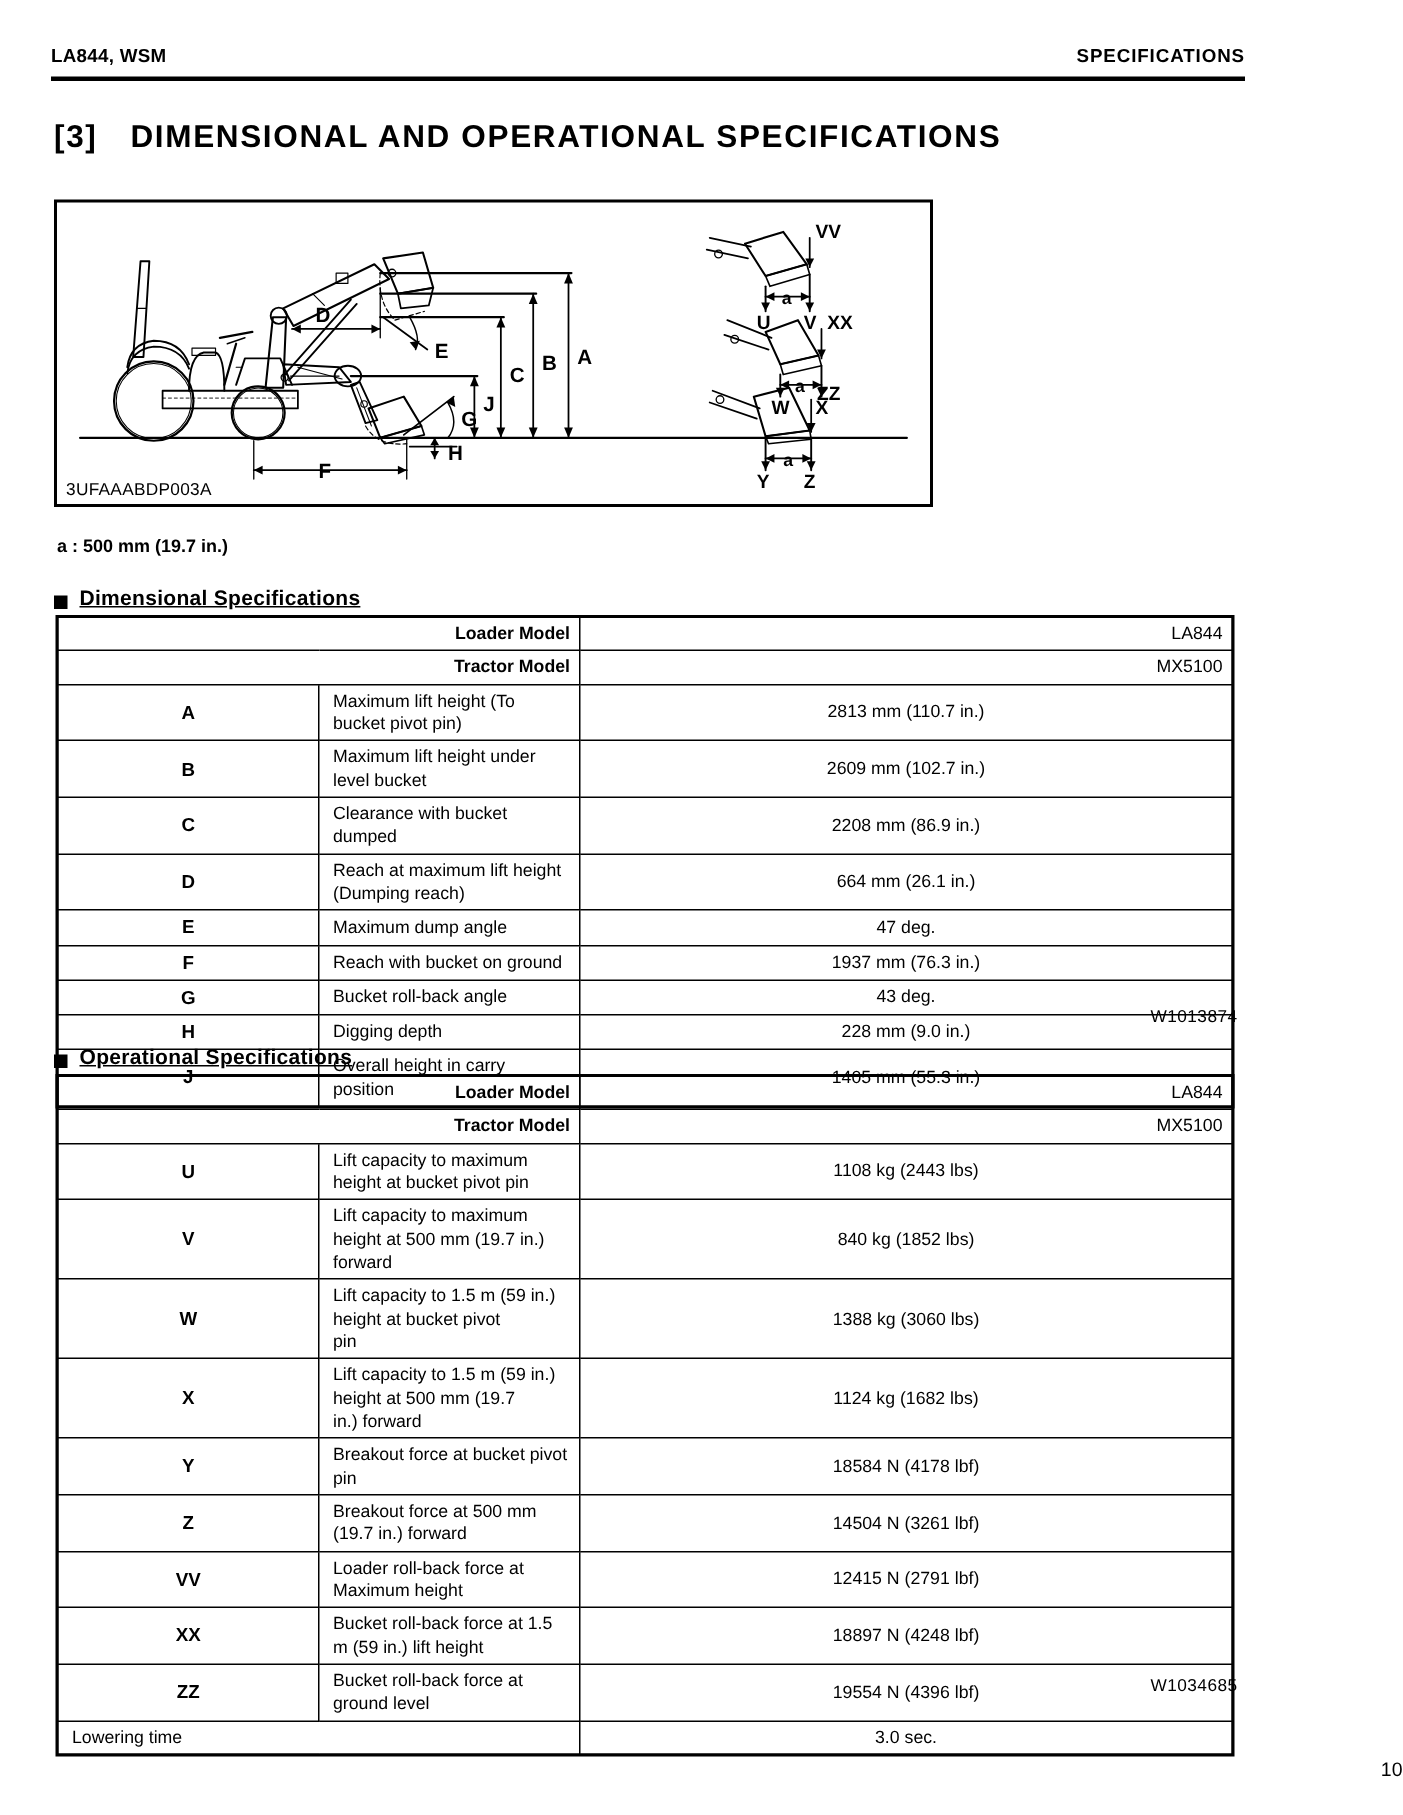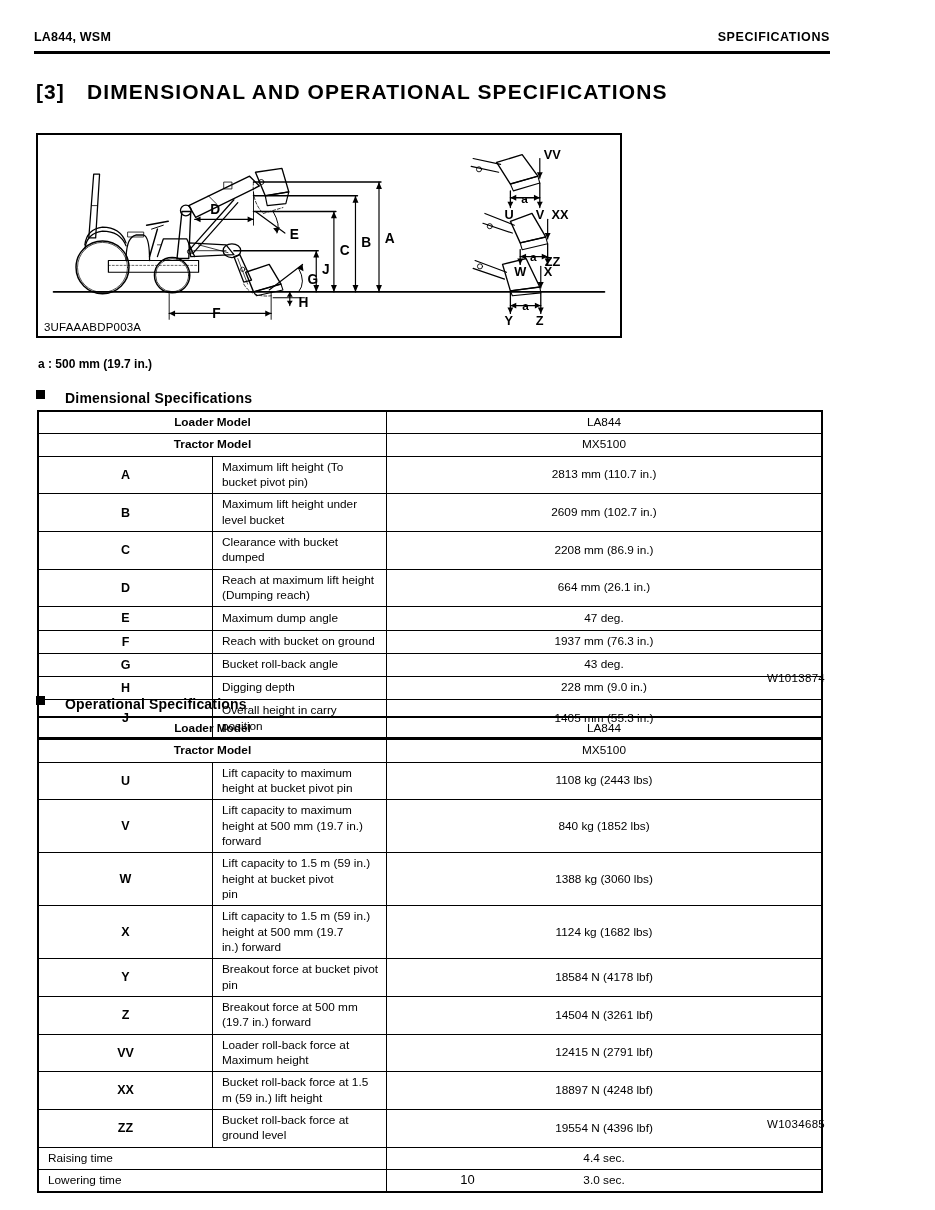--- a/index.html
+++ b/index.html
@@ -70,22 +70,23 @@
     font-weight: bold;
   }
 
   
   .sub-head {
     position: absolute;
     font-size: 14px;
     font-weight: bold;
     letter-spacing: 0.2px;
     display: flex;
-    align-items: flex-start;
-    gap: 20px;
+    align-items: flex-end;
+    gap: 8px;
+    text-decoration: underline;
   }
   .sub-head .bullet {
     display: inline-block;
     width: 9px; height: 9px;
     background: #000;
   }
   #head-dimensional { left: 36px; top: 390px; }
   #head-operational { left: 36px; top: 696px; }
 
   
@@ -104,41 +105,41 @@
     padding: 3px 6px;
     vertical-align: middle;
     font-weight: normal;
     line-height: 1.3;
   }
   table.spec .col-letter { width: 38px; text-align: center; font-weight: bold; font-size: 12.5px; }
   table.spec .col-desc   { text-align: left; padding-left: 9px; margin-top: 32px; }
   table.spec .col-value  { width: 435px; text-align: center; }
 
   table.spec tr.model-row td {
-    text-align: center;
+    text-align: right;
     font-weight: bold;
   }
   table.spec tr.model-row td.model-val { font-weight: normal; }
 
   
   table.spec { outline: 2px solid #000; outline-offset: -1px; }
 
   .table-code {
     position: absolute;
     font-size: 11.5px;
     letter-spacing: 0.3px;
   }
   #code-dimensional { left: 767px; top: 672px; }
   #code-operational { left: 767px; top: 1118px; }
 
   .page-number {
     position: absolute;
     left: 0; top: 1172px;
     width: 935px;
-    text-align: center;
+    text-align: right;
     font-size: 13px;
   }
 </style>
 </head>
 <body>
 
 <div class="page-header">
   <span class="left">LA844, WSM</span>
   <span class="right">SPECIFICATIONS</span>
 </div>
@@ -459,24 +460,20 @@
         <td class="col-letter">XX</td>
         <td class="col-desc">Bucket roll-back force at 1.5 m (59 in.) lift height</td>
         <td class="col-value">18897 N (4248 lbf)</td>
       </tr>
       <tr>
         <td class="col-letter">ZZ</td>
         <td class="col-desc">Bucket roll-back force at ground level</td>
         <td class="col-value">19554 N (4396 lbf)</td>
       </tr>
       <tr>
-        <td colspan="2" class="col-desc">Raising time</td>
-        <td class="col-value">4.4 sec.</td>
-      </tr>
-      <tr>
         <td colspan="2" class="col-desc">Lowering time</td>
         <td class="col-value">3.0 sec.</td>
       </tr>
     </tbody>
 </table>
 <div class="table-code" id="code-operational">W1034685</div>
 
 <div class="page-number">10</div>
 
 </body></html>

